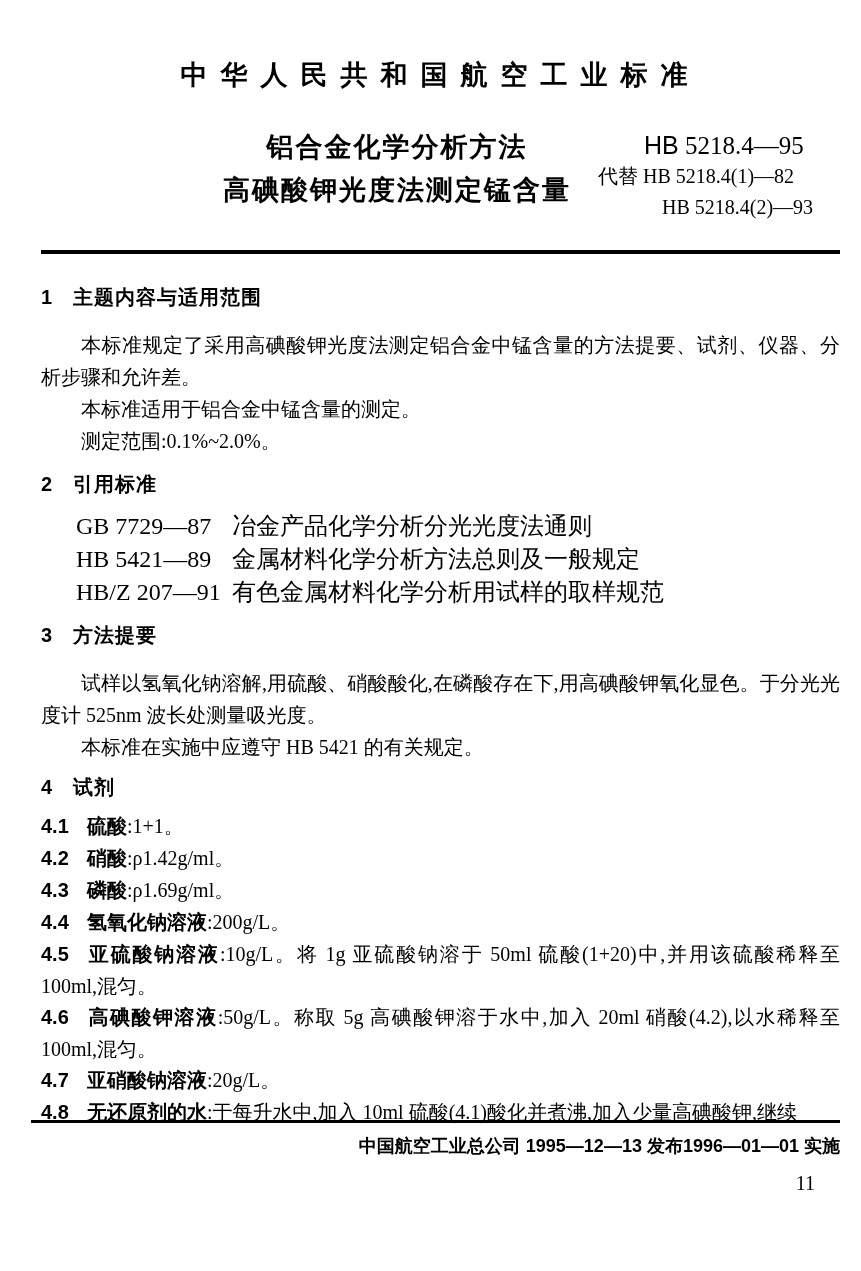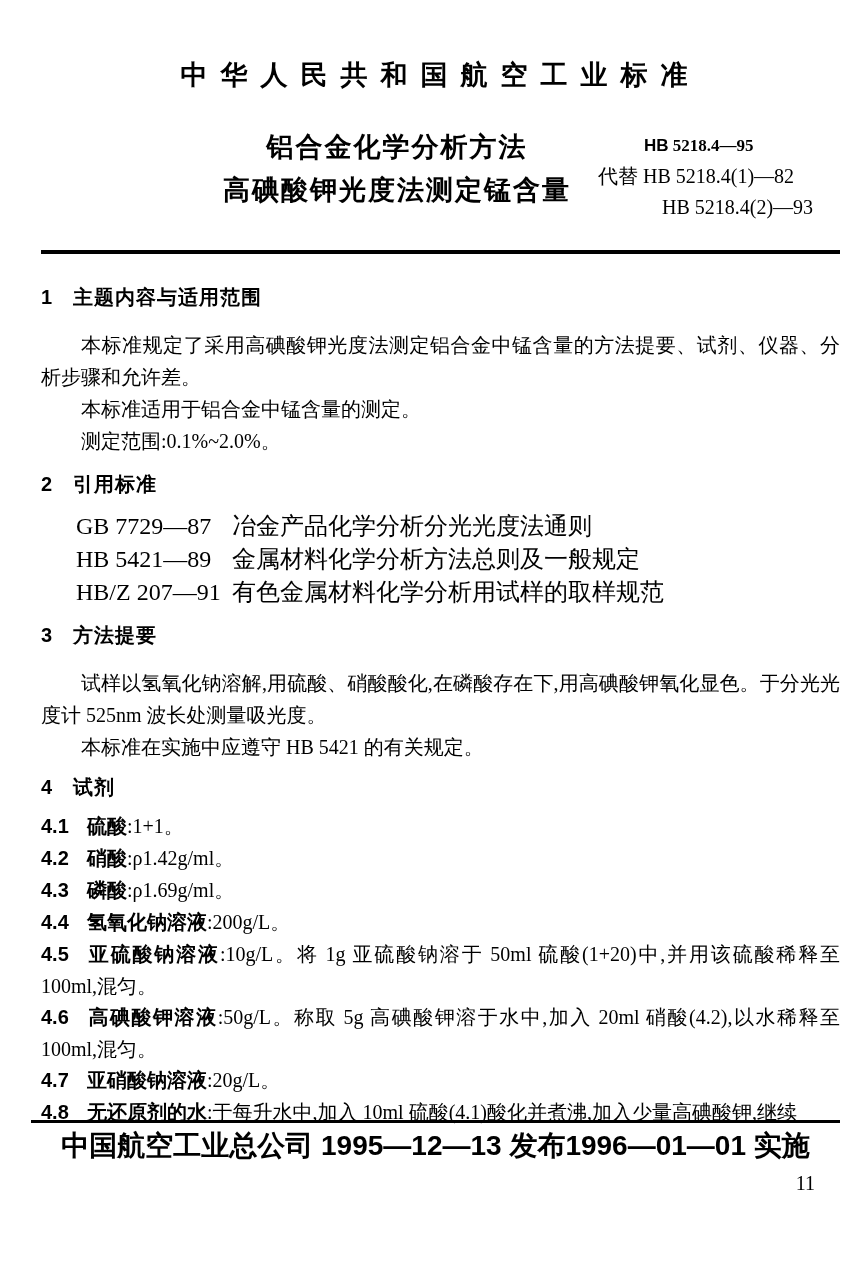--- a/index.html
+++ b/index.html
@@ -35,21 +35,21 @@
     font-family: Liberation Serif, serif;
     font-weight: bold;
     font-size: 27px;
     line-height: 43px;
     letter-spacing: 2px;
   }
   .title-right {
     position: absolute; right: 0; top: 4px; width: 242px;
     font-size: 20px; line-height: 31px; white-space: nowrap;
   }
-  .tr-line1 { padding-left: 46px; font-weight: bold; font-size: 17px; }
+  .tr-line1 { padding-left: 46px; font-weight: normal; font-size: 25px; }
   .tr-line1 .code-prefix { font-family: "Liberation Sans", "DejaVu Sans", sans-serif; }
   .tr-line2 { padding-left: 0; }
   .tr-line3 { padding-left: 64px; }
 
   .rule-top { height: 4px; background: #000; margin-top: 14px; }
 
   
   .sec-h {
     margin: 0;
     font-family: "Liberation Sans", "DejaVu Sans", sans-serif;
@@ -85,23 +85,23 @@
     font-family: "Liberation Sans", "DejaVu Sans", sans-serif;
     font-weight: bold;
     display: inline-block; min-width: 34px; margin-right: 12px;
   }
   .item-name { font-family: Liberation Mono, monospace; font-weight: bold; }
 
   
   .rule-bottom { position: absolute; left: 31px; right: 31px; top: 1120px; height: 3px; background: #000; }
   .footer-row {
     position: absolute; left: 31px; right: 31px; top: 1132px;
-    display: flex; justify-content: center;
+    display: flex; justify-content: flex-end;
     font-family: "Liberation Sans", "DejaVu Sans", sans-serif;
-    font-weight: bold; font-size: 28px; line-height: 28px;
+    font-weight: bold; font-size: 18px; line-height: 28px;
   }
   .page-num { position: absolute; top: 1172px; right: 56px; font-size: 20px; }
 </style>
 </head>
 <body>
 
 <div class="page">
   <div class="content">
 
     <div class="std-header">中华人民共和国航空工业标准</div>

